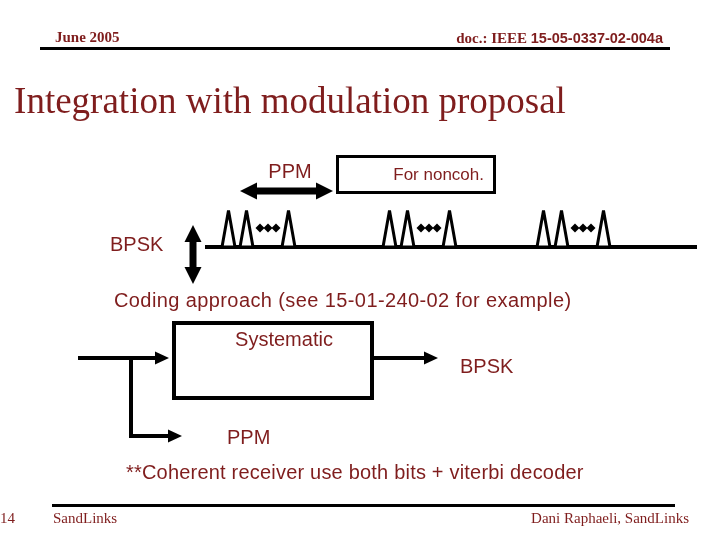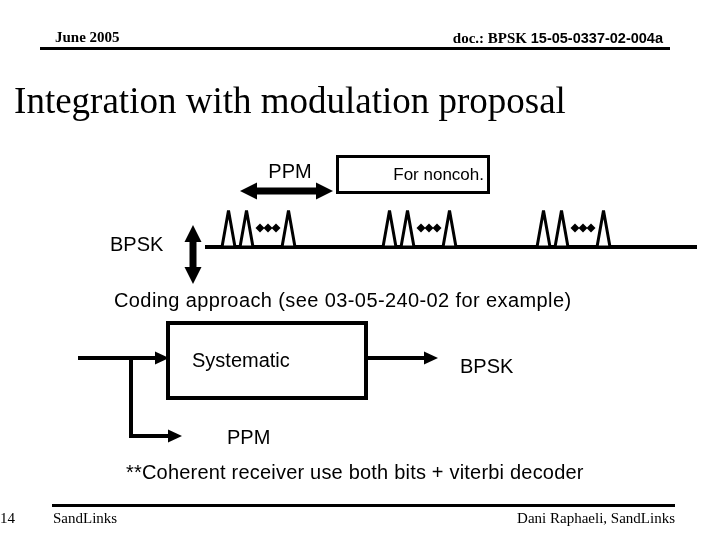--- a/index.html
+++ b/index.html
@@ -1,18 +1,18 @@
 <!DOCTYPE html>
 <html><head>
 <meta charset="utf-8">
 <style>
   html,body { margin:0; padding:0; background:#ffffff; }
   .slide {
     position:relative; width:720px; height:540px; background:#ffffff;
-    color:#000000; overflow:hidden;
+    color:#7f1d1d; overflow:hidden;
     font-family:"Liberation Sans", sans-serif;
   }
   .abs { position:absolute; }
   .serif { font-family:"Liberation Serif", serif; }
 
   
   .hdr-left  { left:55px; top:29px; font-size:15px; font-weight:bold; white-space:nowrap; }
   .hdr-right { right:57px; top:29px; font-size:15px; font-weight:bold; white-space:nowrap; }
   .hdr-right .docnum { font-family:Liberation Sans, sans-serif; font-size:14.5px;margin-top:30px; }
   .hdr-rule  { left:40px; top:47px; width:630px; height:3px; background:#000; }
@@ -20,48 +20,48 @@
   
   .title { left:0; top:80px; width:580px; text-align:center;
            font-size:37px; line-height:42px; white-space:nowrap; }
 
   
   .lbl { font-size:20px; line-height:22px; white-space:nowrap; }
   .ppm-top  { left:240px; top:160px; width:100px; text-align:center; }
   .noncoh-box { left:336px; top:155px; width:145px; height:33px;
                 border:3px solid #000; background:#fff;
                 display:flex; align-items:center; justify-content:flex-end;
-                padding-right:3px; font-size:17px; }
+                padding-right:9px; font-size:17px; }
   .bpsk-top { left:110px; top:233px; }
   .coding   { left:114px; top:289px; letter-spacing:0.4px; }
 
-  .enc-box { left:166px; top:321px; width:172px; height:71px;
+  .enc-box { left:172px; top:321px; width:172px; height:71px;
              border:4px solid #000; background:#fff;
-             display:flex; flex-direction:column; justify-content:center;
+             display:flex; flex-direction:row; justify-content:center;
              padding-left:22px; font-size:20px; line-height:29px; }
   .bpsk-out { left:460px; top:355px; }
   .ppm-out  { left:227px; top:426px; }
   .note     { left:126px; top:461px; letter-spacing:0.2px; }
 
   
   .ftr-rule { left:52px; top:504px; width:623px; height:3px; background:#000; }
   .ftr-left { left:53px; top:510px; font-size:15px; }
   .ftr-page { left:0; top:510px; width:720px; font-size:15px; }
-  .ftr-right{ right:45px; top:510px; font-size:15px; white-space:nowrap; }
+  .ftr-right{ right:31px; top:510px; font-size:15px; white-space:nowrap; }
 
   svg.gfx { position:absolute; left:0; top:0; width:720px; height:540px; }
 </style>
 </head>
 <body>
 
 <div class="slide">
 
   <div class="abs hdr-left serif">June 2005</div>
   <div class="abs hdr-right">
-    <span class="serif">doc.: BPSK </span><span class="docnum">15-05-0337-02-004a</span>
+    <span class="serif">doc.: IEEE </span><span class="docnum">15-05-0337-02-004a</span>
   </div>
   <div class="abs hdr-rule"></div>
 
   <div class="abs title serif">Integration with modulation proposal</div>
 
   <svg class="gfx" viewBox="0 0 720 540">
 
     <g>
       <line x1="254" y1="191" x2="319" y2="191" stroke="#000" stroke-width="7"></line>
       <polygon points="240,191 257,182.5 257,199.5" fill="#000"></polygon>
@@ -118,21 +118,21 @@
   </svg>
 
   <div class="abs lbl ppm-top">PPM</div>
 
   <div class="abs noncoh-box">
     <span>For noncoh.</span>
   </div>
 
   <div class="abs lbl bpsk-top">BPSK</div>
 
-  <div class="abs lbl coding">Coding approach (see 03-05-240-02 for example)</div>
+  <div class="abs lbl coding">Coding approach (see 15-01-240-02 for example)</div>
 
   <div class="abs enc-box">
     <div>Systematic</div>
   </div>
 
   <div class="abs lbl bpsk-out">BPSK</div>
 
   <div class="abs lbl ppm-out">PPM</div>
 
   <div class="abs lbl note">**Coherent receiver use both bits + viterbi decoder</div>

